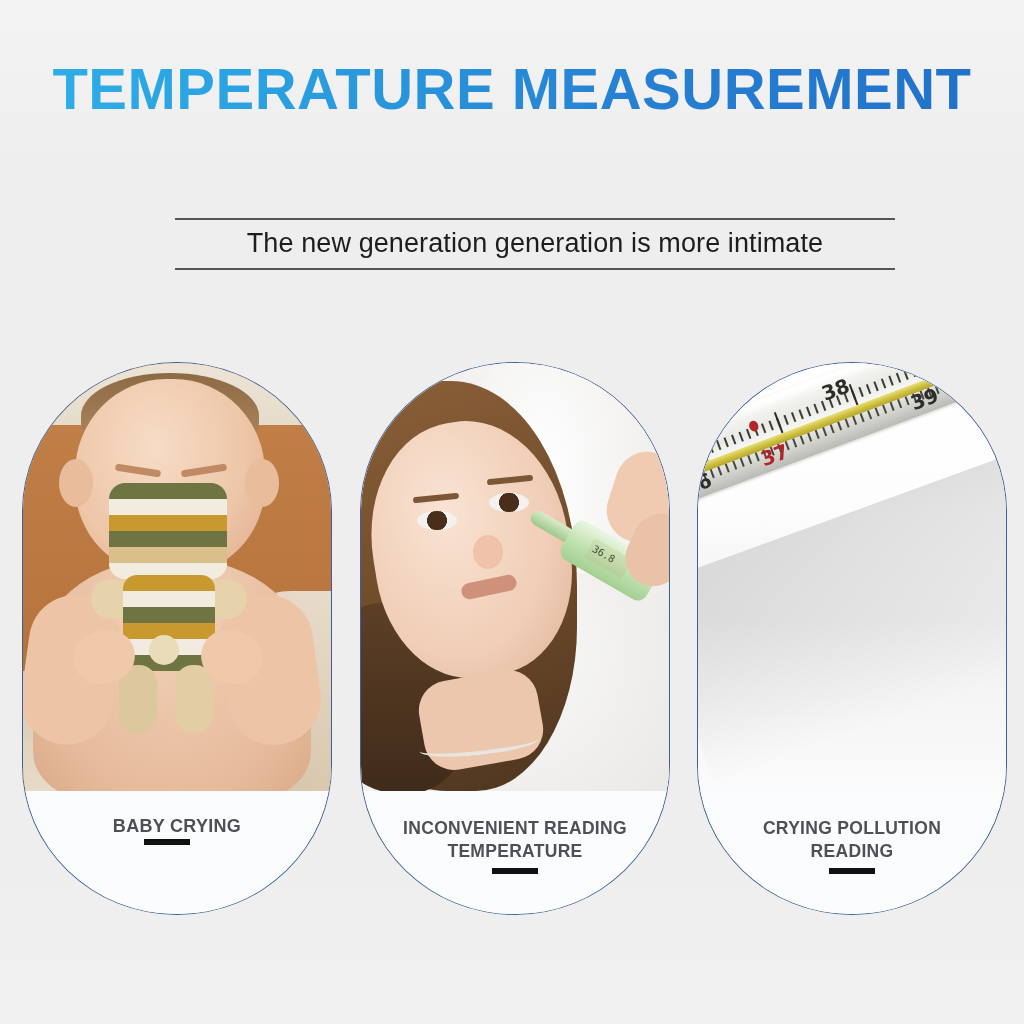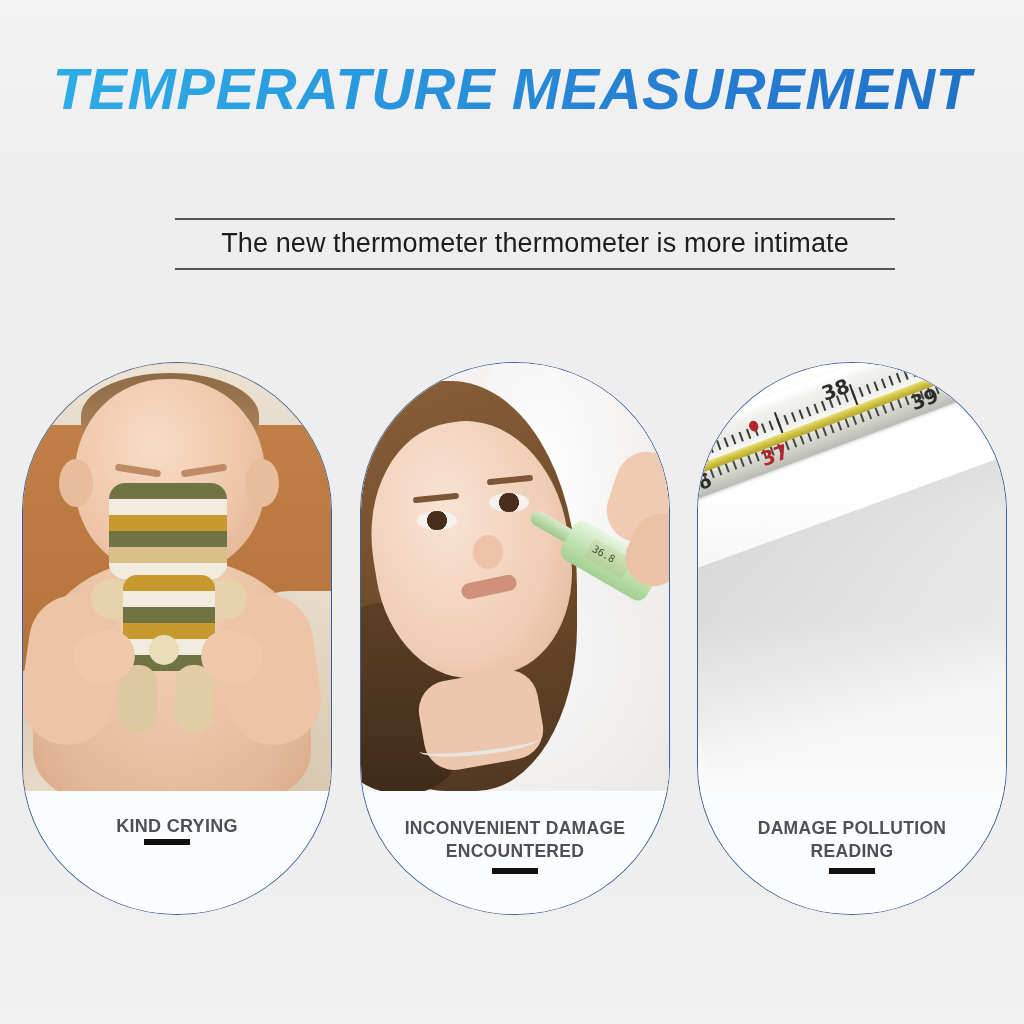--- a/index.html
+++ b/index.html
@@ -21,21 +21,21 @@
     text-align:center;
     font-size:57px;
     font-weight:700;
     letter-spacing:0.5px;
     line-height:1.08;
     background:linear-gradient(90deg,#2fb0e8 0%,#2a9fe0 28%,#2680d2 62%,#2070c8 100%);
     -webkit-background-clip:text;background-clip:text;
     color:transparent;-webkit-text-fill-color:transparent;
     white-space:nowrap;
   }
-  .headline .l2{display:block;font-size:58px;font-style:italic;}
+  .headline .l2{display:block;font-size:58px;}
 
   
   .subwrap{
     position:absolute;left:175px;top:218px;width:720px;
     border-top:2px solid #555;
     border-bottom:2px solid #555;
     padding:8px 0 9px;
     text-align:center;
   }
   .subtitle{
@@ -182,21 +182,21 @@
 </head>
 <body>
 
 <div class="page">
 
   <div class="headline">
     <span class="l2">TEMPERATURE MEASUREMENT</span>
   </div>
 
   <div class="subwrap">
-    <div class="subtitle">The new thermometer thermometer is more intimate</div>
+    <div class="subtitle">The new generation generation is more intimate</div>
   </div>
 
   <div class="cards">
 
     <div class="card c1">
       <div class="photo">
         <div class="baby-scene">
           <div class="b-wall-top"></div>
             <div class="b-wall"></div>
           <div class="b-sheet"></div>
@@ -237,21 +237,21 @@
             <div class="toy-paw"></div>
             <div class="toy-leg-l"></div>
               <div class="toy-leg-r"></div>
           </div>
           <div class="b-hand-l"></div>
             <div class="b-hand-r"></div>
         </div>
       </div>
       <div class="capzone">
         <div class="caption">
-          <span>KIND CRYING</span>
+          <span>BABY CRYING</span>
         </div>
         <div class="underbar"></div>
       </div>
     </div>
 
     <div class="card c2">
       <div class="photo">
         <div class="girl-scene">
           <div class="g-pillow"></div>
             <div class="g-pillow2"></div>
@@ -271,22 +271,22 @@
             <div class="g-th-body"></div>
             <div class="g-th-screen"></div>
             <div class="g-th-dig">36.8</div>
           </div>
           <div class="g-finger"></div>
             <div class="g-finger2"></div>
         </div>
       </div>
       <div class="capzone">
         <div class="caption">
-          <span>INCONVENIENT DAMAGE</span><br>
-          <span>ENCOUNTERED</span>
+          <span>INCONVENIENT READING</span><br>
+          <span>TEMPERATURE</span>
         </div>
         <div class="underbar"></div>
       </div>
     </div>
 
     <div class="card c3">
       <div class="photo">
         <div class="merc-scene">
           <div class="m-shadow"></div>
           <div class="m-tube">
@@ -382,21 +382,21 @@
             <div class="m-num" style="left:14px;top:46px">36</div>
             <div class="m-num red" style="left:96px;top:46px">37</div>
             <div class="m-num" style="left:176px;top:6px">38</div>
             <div class="m-num" style="left:256px;top:46px">39</div>
 
           </div>
         </div>
       </div>
       <div class="capzone">
         <div class="caption">
-          <span>DAMAGE POLLUTION</span><br>
+          <span>CRYING POLLUTION</span><br>
           <span>READING</span>
         </div>
         <div class="underbar"></div>
       </div>
     </div>
 
   </div>
 </div>
 
 </body></html>

